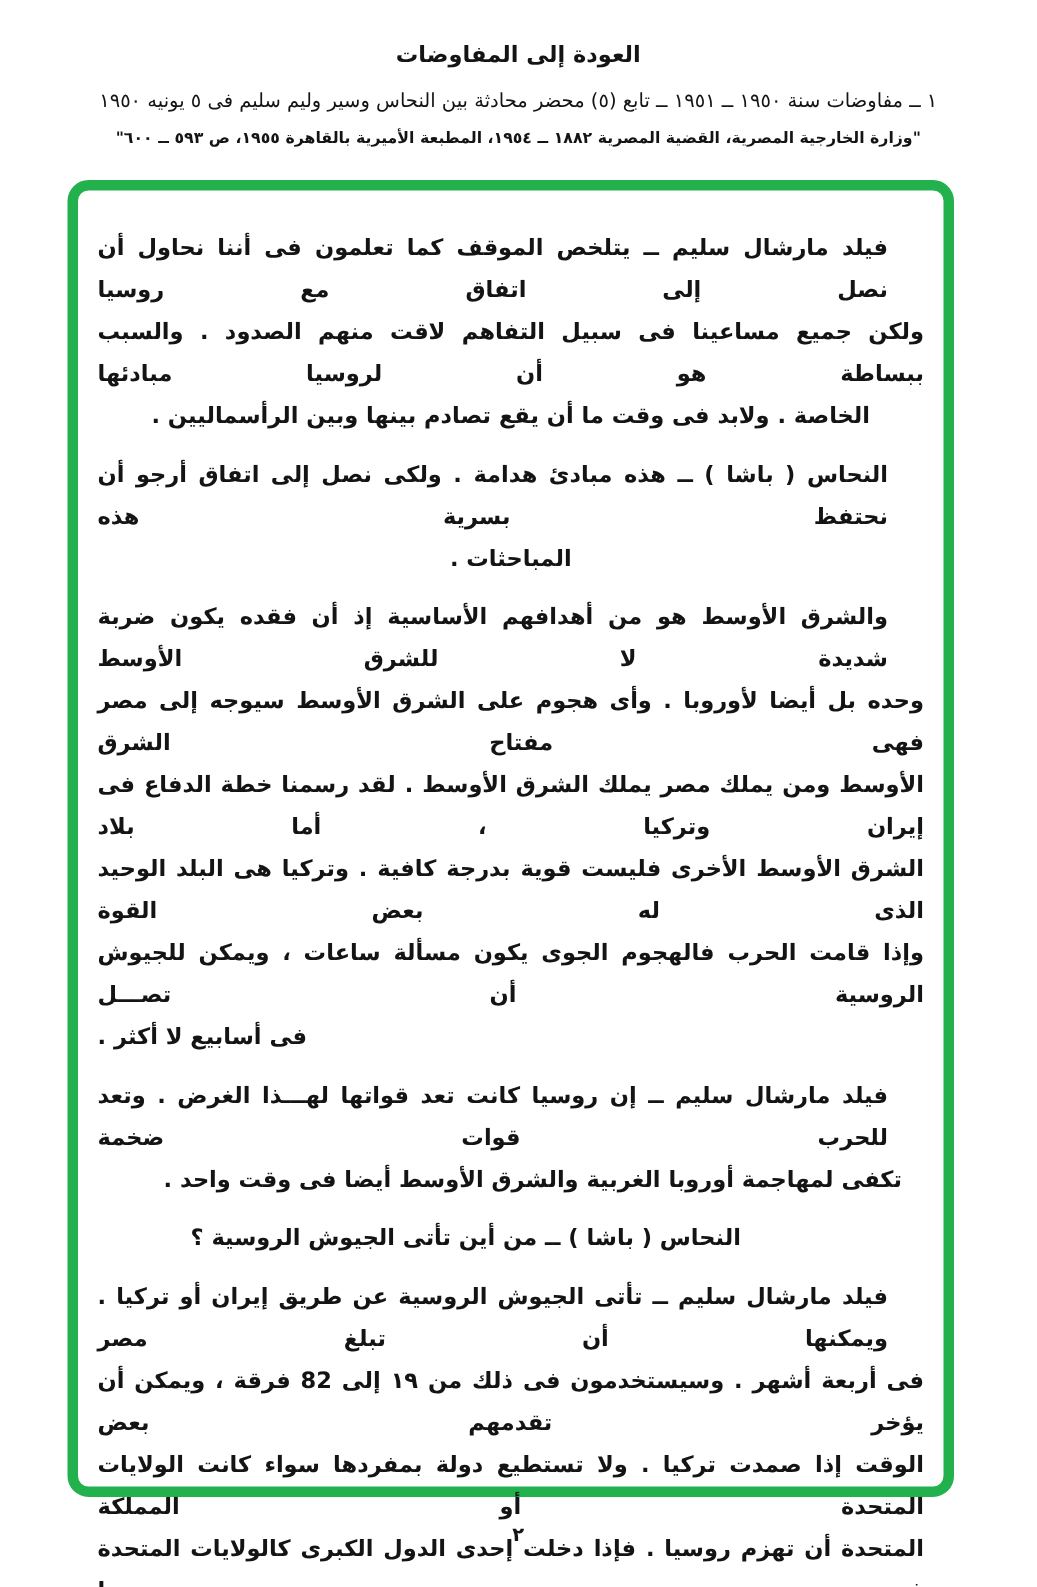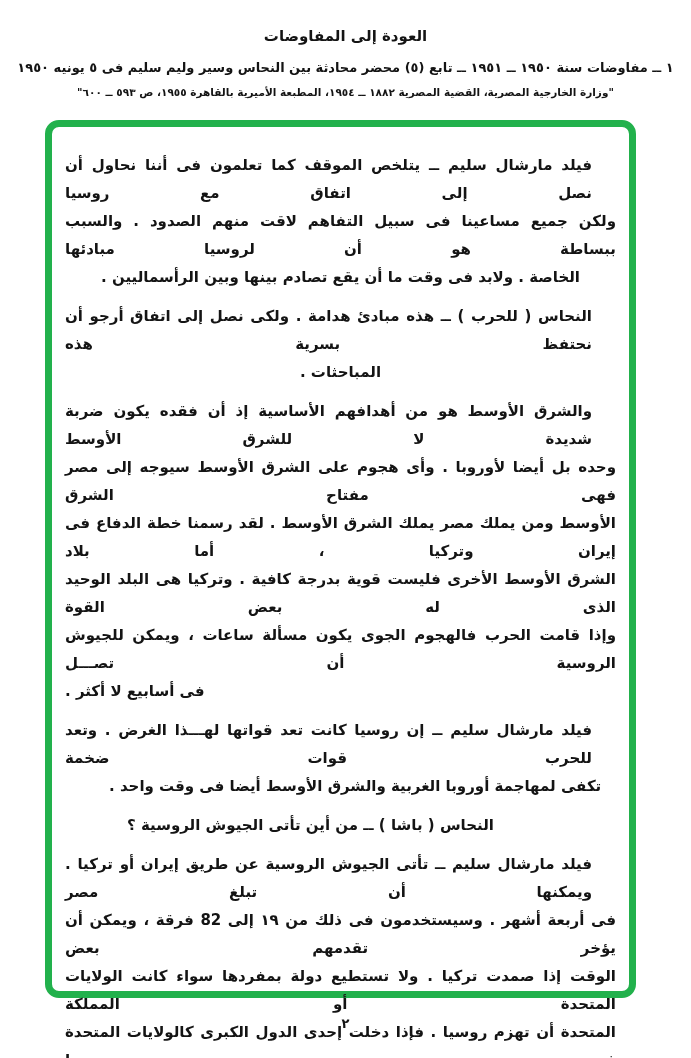--- a/index.html
+++ b/index.html
@@ -26,21 +26,21 @@
   }
   .doc-title {
     margin-top: 27px;
     font-size: 15px;
     font-weight: bold;
     letter-spacing: 0.5px;
   }
   .doc-subtitle {
     margin-top: 15px;
     font-size: 13px;
-    font-weight: bold;
+    font-weight: normal;
     white-space: nowrap;
   }
   .doc-source {
     margin-top: 11px;
     font-size: 10.5px;
     font-weight: bold;
     white-space: nowrap;
   }
   .green-box {
     position: absolute;
@@ -96,21 +96,21 @@
   </div>
 
   <div class="green-box" style="border-color: rgb(34, 177, 76);">
     <div id="paragraphs">
         <div class="para">
           <div class="line line--justify line--first">فيلد مارشال سليم ــ يتلخص الموقف كما تعلمون فى أننا نحاول أن نصل إلى اتفاق مع روسيا</div>
           <div class="line line--justify">ولكن جميع مساعينا فى سبيل التفاهم لاقت منهم الصدود . والسبب ببساطة هو أن لروسيا مبادئها</div>
           <div class="line line--center">الخاصة . ولابد فى وقت ما أن يقع تصادم بينها وبين الرأسماليين .</div>
         </div>
         <div class="para">
-          <div class="line line--justify line--first">النحاس ( للحرب ) ــ هذه مبادئ هدامة . ولكى نصل إلى اتفاق أرجو أن نحتفظ بسرية هذه</div>
+          <div class="line line--justify line--first">النحاس ( باشا ) ــ هذه مبادئ هدامة . ولكى نصل إلى اتفاق أرجو أن نحتفظ بسرية هذه</div>
           <div class="line line--right">المباحثات .</div>
         </div>
         <div class="para">
           <div class="line line--justify line--first">والشرق الأوسط هو من أهدافهم الأساسية إذ أن فقده يكون ضربة شديدة لا للشرق الأوسط</div>
           <div class="line line--justify">وحده بل أيضا لأوروبا . وأى هجوم على الشرق الأوسط سيوجه إلى مصر فهى مفتاح الشرق</div>
           <div class="line line--justify">الأوسط ومن يملك مصر يملك الشرق الأوسط . لقد رسمنا خطة الدفاع فى إيران وتركيا ، أما بلاد</div>
           <div class="line line--justify">الشرق الأوسط الأخرى فليست قوية بدرجة كافية . وتركيا هى البلد الوحيد الذى له بعض القوة</div>
           <div class="line line--justify">وإذا قامت الحرب فالهجوم الجوى يكون مسألة ساعات ، ويمكن للجيوش الروسية أن تصـــل</div>
           <div class="line line--left">فى أسابيع لا أكثر .</div>
         </div>

